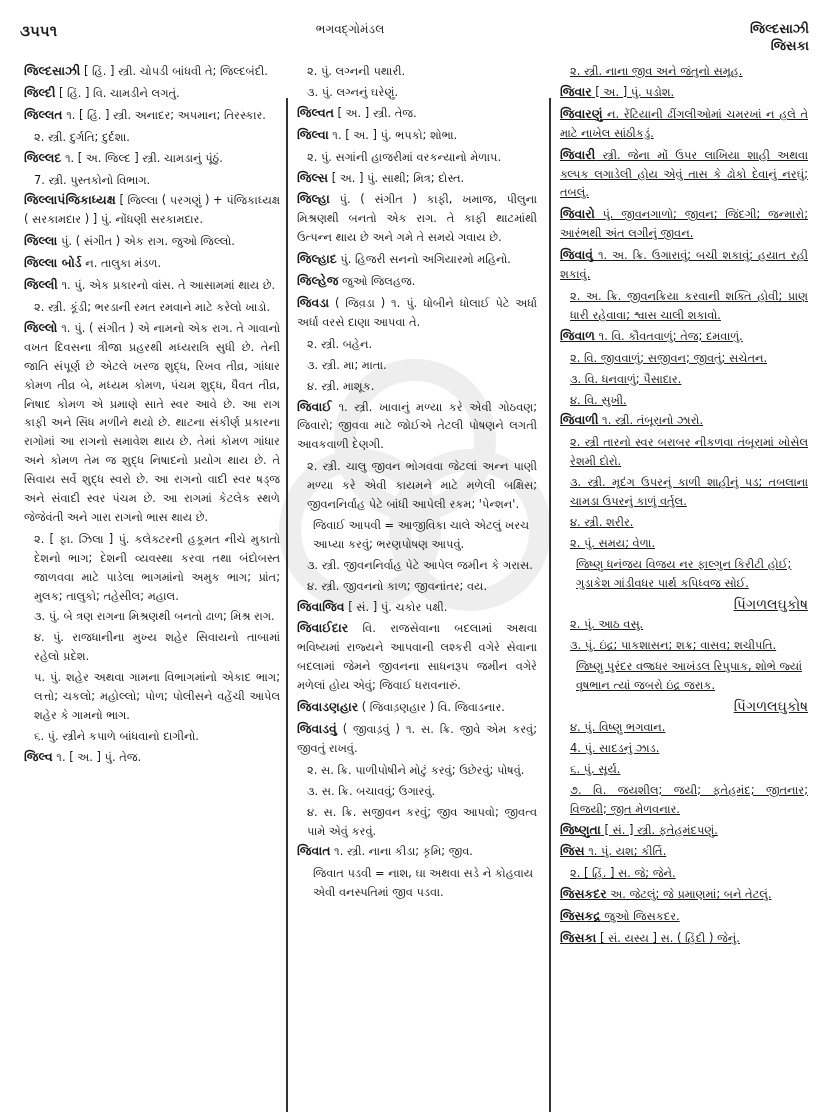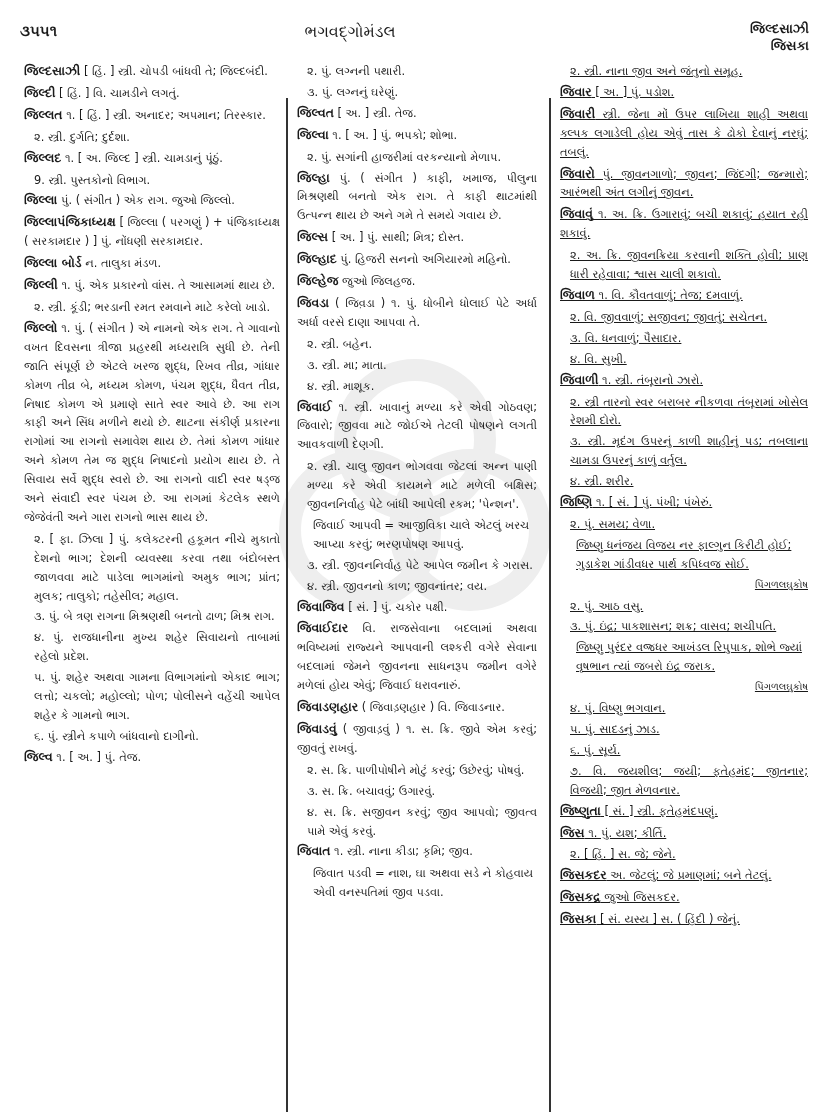--- a/index.html
+++ b/index.html
@@ -3,36 +3,36 @@
 <meta charset="utf-8">
 <style>
   html, body { margin: 0; padding: 0; }
   body {
     width: 825px; height: 1114px; background: #ffffff; color: #1a1a1a;
     font-family: "DejaVu Sans", "Liberation Sans", sans-serif;
     position: relative; overflow: hidden;
   }
   .header { position: absolute; top: 0; left: 0; width: 825px; height: 46px; }
   .page-num { position: absolute; left: 20px; top: 22px; font-size: 15px; font-weight: bold; }
-  .running-title { position: absolute; left: 0; width: 700px; top: 22px; text-align: center; font-size: 16px; }
+  .running-title { position: absolute; left: 0; width: 700px; top: 22px; text-align: center; font-size: 12px; }
   .guide { position: absolute; right: 16px; top: 20px; text-align: right; font-size: 13px; font-weight: bold; line-height: 17px; }
   .watermark { position: absolute; left: 250px; top: 330px; width: 330px; height: 330px; pointer-events: none; }
   .columns { position: absolute; top: 62px; left: 0; width: 825px; height: 1040px; padding-left: 30px; }
   .col { position: absolute; top: 0; font-size: 11.4px; line-height: 18.9px; }
   .col.c1 { left: 24px; width: 256px; }
   .col.c2 { left: 297px; width: 240px; }
   .col.c3 { left: 560px; width: 248px; text-decoration: underline; }
   .divider { position: absolute; top: 36px; width: 1.5px; background: #333; }
   .divider.d1 { left: 286px; height: 1014px; }
   .divider.d2 { left: 549px; height: 1014px; }
   .entry { margin-bottom: 3px; text-align: justify; }
   .entry .hw { font-weight: bold; font-size: 12.4px; }
   .sense { padding-left: 10px; margin-bottom: 2px; text-align: justify; }
   .quote { padding-left: 16px; margin-bottom: 2px; }
-  .cite { text-align: right; font-size: 10px; margin-bottom: 2px; }
+  .cite { text-align: right; font-size: 14px; margin-bottom: 2px; }
 </style>
 </head>
 <body>
 
 <div class="header">
   <div class="page-num">૩૫૫૧</div>
   <div class="running-title">ભગવદ્ગોમંડલ</div>
   <div class="guide">
     <div>જિલ્દસાઝી</div>
     <div>જિસકા</div>
@@ -49,42 +49,42 @@
 
 <div class="columns">
   <div class="divider d1"></div>
   <div class="divider d2"></div>
   <div class="col c1">
       <div class="entry"><span class="hw">જિલ્દસાઝી</span><span> [ હિં. ] સ્ત્રી. ચોપડી બાંધવી તે; જિલ્દબંદી.</span></div>
       <div class="entry"><span class="hw">જિલ્દી</span><span> [ હિં. ] વિ. ચામડીને લગતું.</span></div>
       <div class="entry"><span class="hw">જિલ્લત</span><span> ૧. [ હિં. ] સ્ત્રી. અનાદર; અપમાન; તિરસ્કાર.</span></div>
       <div class="sense">૨. સ્ત્રી. દુર્ગતિ; દુર્દશા.</div>
       <div class="entry"><span class="hw">જિલ્લદ</span><span> ૧. [ અ. જિલ્દ ] સ્ત્રી. ચામડાનું પૂંઠું.</span></div>
-      <div class="sense">9. સ્ત્રી. પુસ્તકોનો વિભાગ.</div>
+      <div class="sense">7. સ્ત્રી. પુસ્તકોનો વિભાગ.</div>
+      <div class="entry"><span class="hw">જિલ્લાપંજિકાધ્યક્ષ</span><span> [ જિલ્લા ( પરગણું ) + પંજિકાધ્યક્ષ ( સરકામદાર ) ] પું. નોંધણી સરકામદાર.</span></div>
       <div class="entry"><span class="hw">જિલ્લા</span><span> પું. ( સંગીત ) એક રાગ. જુઓ જિલ્લો.</span></div>
-      <div class="entry"><span class="hw">જિલ્લાપંજિકાધ્યક્ષ</span><span> [ જિલ્લા ( પરગણું ) + પંજિકાધ્યક્ષ ( સરકામદાર ) ] પું. નોંધણી સરકામદાર.</span></div>
       <div class="entry"><span class="hw">જિલ્લા બોર્ડ</span><span> ન. તાલુકા મંડળ.</span></div>
       <div class="entry"><span class="hw">જિલ્લી</span><span> ૧. પું. એક પ્રકારનો વાંસ. તે આસામમાં થાય છે.</span></div>
       <div class="sense">૨. સ્ત્રી. કૂંડી; ભરડાની રમત રમવાને માટે કરેલો ખાડો.</div>
       <div class="entry"><span class="hw">જિલ્લો</span><span> ૧. પું. ( સંગીત ) એ નામનો એક રાગ. તે ગાવાનો વખત દિવસના ત્રીજા પ્રહરથી મધ્યરાત્રિ સુધી છે. તેની જાતિ સંપૂર્ણ છે એટલે ખરજ શુદ્ધ, રિખવ તીવ્ર, ગાંધાર કોમળ તીવ્ર બે, મધ્યમ કોમળ, પંચમ શુદ્ધ, ધૈવત તીવ્ર, નિષાદ કોમળ એ પ્રમાણે સાતે સ્વર આવે છે. આ રાગ કાફી અને સિંધ મળીને થયો છે. થાટના સંકીર્ણ પ્રકારના રાગોમાં આ રાગનો સમાવેશ થાય છે. તેમાં કોમળ ગાંધાર અને કોમળ તેમ જ શુદ્ધ નિષાદનો પ્રયોગ થાય છે. તે સિવાય સર્વે શુદ્ધ સ્વરો છે. આ રાગનો વાદી સ્વર ષડ્જ અને સંવાદી સ્વર પંચમ છે. આ રાગમાં કેટલેક સ્થળે જેજેવંતી અને ગારા રાગનો ભાસ થાય છે.</span></div>
       <div class="sense">૨. [ ફા. ઝિલા ] પું. કલેક્ટરની હકૂમત નીચે મુકાતો દેશનો ભાગ; દેશની વ્યવસ્થા કરવા તથા બંદોબસ્ત જાળવવા માટે પાડેલા ભાગમાંનો અમુક ભાગ; પ્રાંત; મુલક; તાલુકો; તહેસીલ; મહાલ.</div>
       <div class="sense">૩. પું. બે ત્રણ રાગના મિશ્રણથી બનતો ઢાળ; મિશ્ર રાગ.</div>
       <div class="sense">૪. પું. રાજધાનીના મુખ્ય શહેર સિવાયનો તાબામાં રહેલો પ્રદેશ.</div>
       <div class="sense">૫. પું. શહેર અથવા ગામના વિભાગમાંનો એકાદ ભાગ; લત્તો; ચકલો; મહોલ્લો; પોળ; પોલીસને વહેંચી આપેલ શહેર કે ગામનો ભાગ.</div>
       <div class="sense">૬. પું. સ્ત્રીને કપાળે બાંધવાનો દાગીનો.</div>
       <div class="entry"><span class="hw">જિલ્વ</span><span> ૧. [ અ. ] પું. તેજ.</span></div>
     </div>
   <div class="col c2">
       <div class="sense">૨. પું. લગ્નની પથારી.</div>
       <div class="sense">૩. પું. લગ્નનું ઘરેણું.</div>
       <div class="entry"><span class="hw">જિલ્વત</span><span> [ અ. ] સ્ત્રી. તેજ.</span></div>
       <div class="entry"><span class="hw">જિલ્વા</span><span> ૧. [ અ. ] પું. ભપકો; શોભા.</span></div>
       <div class="sense">૨. પું. સગાંની હાજરીમાં વરકન્યાનો મેળાપ.</div>
+      <div class="entry"><span class="hw">જિલ્સ</span><span> [ અ. ] પું. સાથી; મિત્ર; દોસ્ત.</span></div>
       <div class="entry"><span class="hw">જિલ્હા</span><span> પું. ( સંગીત ) કાફી, ખમાજ, પીલુના મિશ્રણથી બનતો એક રાગ. તે કાફી થાટમાંથી ઉત્પન્ન થાય છે અને ગમે તે સમયે ગવાય છે.</span></div>
-      <div class="entry"><span class="hw">જિલ્સ</span><span> [ અ. ] પું. સાથી; મિત્ર; દોસ્ત.</span></div>
       <div class="entry"><span class="hw">જિલ્હાદ</span><span> પું. હિજરી સનનો અગિયારમો મહિનો.</span></div>
       <div class="entry"><span class="hw">જિલ્હેજ</span><span> જુઓ જિલહજ.</span></div>
       <div class="entry"><span class="hw">જિવડા</span><span> ( જિવ઼ડા ) ૧. પું. ધોબીને ધોલાઈ પેટે અર્ધા અર્ધા વરસે દાણા આપવા તે.</span></div>
       <div class="sense">૨. સ્ત્રી. બહેન.</div>
       <div class="sense">૩. સ્ત્રી. મા; માતા.</div>
       <div class="sense">૪. સ્ત્રી. માશૂક.</div>
       <div class="entry"><span class="hw">જિવાઈ</span><span> ૧. સ્ત્રી. ખાવાનું મળ્યા કરે એવી ગોઠવણ; જિવારો; જીવવા માટે જોઈએ તેટલી પોષણને લગતી આવકવાળી દેણગી.</span></div>
       <div class="sense">૨. સ્ત્રી. ચાલુ જીવન ભોગવવા જેટલાં અન્ન પાણી મળ્યા કરે એવી કાયમને માટે મળેલી બક્ષિસ; જીવનનિર્વાહ પેટે બાંધી આપેલી રકમ; 'પેન્શન'.</div>
       <div class="quote">જિવાઈ આપવી = આજીવિકા ચાલે એટલું ખરચ આપ્યા કરવું; ભરણપોષણ આપવું.</div>
       <div class="sense">૩. સ્ત્રી. જીવનનિર્વાહ પેટે આપેલ જમીન કે ગરાસ.</div>
@@ -95,42 +95,42 @@
       <div class="entry"><span class="hw">જિવાડવું</span><span> ( જીવાડ઼વું ) ૧. સ. ક્રિ. જીવે એમ કરવું; જીવતું રાખવું.</span></div>
       <div class="sense">૨. સ. ક્રિ. પાળીપોષીને મોટું કરવું; ઉછેરવું; પોષવું.</div>
       <div class="sense">૩. સ. ક્રિ. બચાવવું; ઉગારવું.</div>
       <div class="sense">૪. સ. ક્રિ. સજીવન કરવું; જીવ આપવો; જીવત્વ પામે એવું કરવું.</div>
       <div class="entry"><span class="hw">જિવાત</span><span> ૧. સ્ત્રી. નાના કીડા; કૃમિ; જીવ.</span></div>
       <div class="quote">જિવાત પડવી = નાશ, ઘા અથવા સડે ને કોહવાય એવી વનસ્પતિમાં જીવ પડવા.</div>
     </div>
   <div class="col c3">
       <div class="sense">૨. સ્ત્રી. નાના જીવ અને જંતુનો સમૂહ.</div>
       <div class="entry"><span class="hw">જિવાર</span><span> [ અ. ] પું. પડોશ.</span></div>
+      <div class="entry"><span class="hw">જિવારણું</span><span> ન. રેંટિયાની ઢીંગલીઓમાં ચમરખાં ન હલે તે માટે નાખેલ સાંઠીકડું.</span></div>
       <div class="entry"><span class="hw">જિવારી</span><span> સ્ત્રી. જેના મોં ઉપર લાખિયા શાહી અથવા ક્લ્પક લગાડેલી હોય એવું તાસ કે ઢોકો દેવાનું નરઘું; તબલું.</span></div>
       <div class="entry"><span class="hw">જિવારો</span><span> પું. જીવનગાળો; જીવન; જિંદગી; જન્મારો; આરંભથી અંત લગીનું જીવન.</span></div>
       <div class="entry"><span class="hw">જિવાવું</span><span> ૧. અ. ક્રિ. ઉગારાવું; બચી શકાવું; હયાત રહી શકાવું.</span></div>
       <div class="sense">૨. અ. ક્રિ. જીવનક્રિયા કરવાની શક્તિ હોવી; પ્રાણ ધારી રહેવાવા; શ્વાસ ચાલી શકાવો.</div>
       <div class="entry"><span class="hw">જિવાળ</span><span> ૧. વિ. કૌવતવાળું; તેજ; દમવાળું.</span></div>
       <div class="sense">૨. વિ. જીવવાળું; સજીવન; જીવતું; સચેતન.</div>
       <div class="sense">૩. વિ. ધનવાળું; પૈસાદાર.</div>
       <div class="sense">૪. વિ. સુખી.</div>
       <div class="entry"><span class="hw">જિવાળી</span><span> ૧. સ્ત્રી. તંબૂરાનો ઝારો.</span></div>
       <div class="sense">૨. સ્ત્રી તારનો સ્વર બરાબર નીકળવા તંબૂરામાં ખોસેલ રેશમી દોરો.</div>
       <div class="sense">૩. સ્ત્રી. મૃદંગ ઉપરનું કાળી શાહીનું પડ; તબલાના ચામડા ઉપરનું કાળું વર્તુલ.</div>
       <div class="sense">૪. સ્ત્રી. શરીર.</div>
-      <div class="entry"><span class="hw">જિષ્ણિ</span><span> ૧. [ સં. ] પું. પંખી; પંખેરું.</span></div>
       <div class="sense">૨. પું. સમય; વેળા.</div>
       <div class="quote">જિષ્ણુ ધનંજય વિજય નર ફાલ્ગુન કિરીટી હોઈ; ગુડાકેશ ગાંડીવધર પાર્થ કપિધ્વજ સોઈ.</div>
       <div class="cite">પિંગળલઘુકોષ</div>
       <div class="sense">૨. પું. આઠ વસુ.</div>
       <div class="sense">૩. પું. ઇંદ્ર; પાકશાસન; શક્ર; વાસવ; શચીપતિ.</div>
       <div class="quote">જિષ્ણુ પુરંદર વજ્રધર આખંડલ રિપુપાક, શોભે જ્યાં વૃષભાન ત્યાં જબરો ઇંદ્ર જરાક.</div>
       <div class="cite">પિંગળલઘુકોષ</div>
       <div class="sense">૪. પું. વિષ્ણુ ભગવાન.</div>
-      <div class="sense">૫. પું. સાદડનું ઝાડ.</div>
+      <div class="sense">4. પું. સાદડનું ઝાડ.</div>
       <div class="sense">૬. પું. સૂર્ય.</div>
       <div class="sense">૭. વિ. જયશીલ; જયી; ફતેહમંદ; જીતનાર; વિજયી; જીત મેળવનાર.</div>
       <div class="entry"><span class="hw">જિષ્ણુતા</span><span> [ સં. ] સ્ત્રી. ફતેહમંદપણું.</span></div>
       <div class="entry"><span class="hw">જિસ</span><span> ૧. પું. યશ; કીર્તિ.</span></div>
       <div class="sense">૨. [ હિં. ] સ. જે; જેને.</div>
       <div class="entry"><span class="hw">જિસકદર</span><span> અ. જેટલું; જે પ્રમાણમાં; બને તેટલું.</span></div>
       <div class="entry"><span class="hw">જિસકદ્ર</span><span> જુઓ જિસકદર.</span></div>
       <div class="entry"><span class="hw">જિસકા</span><span> [ સં. યસ્ય ] સ. ( હિંદી ) જેનું.</span></div>
     </div>
 </div>

